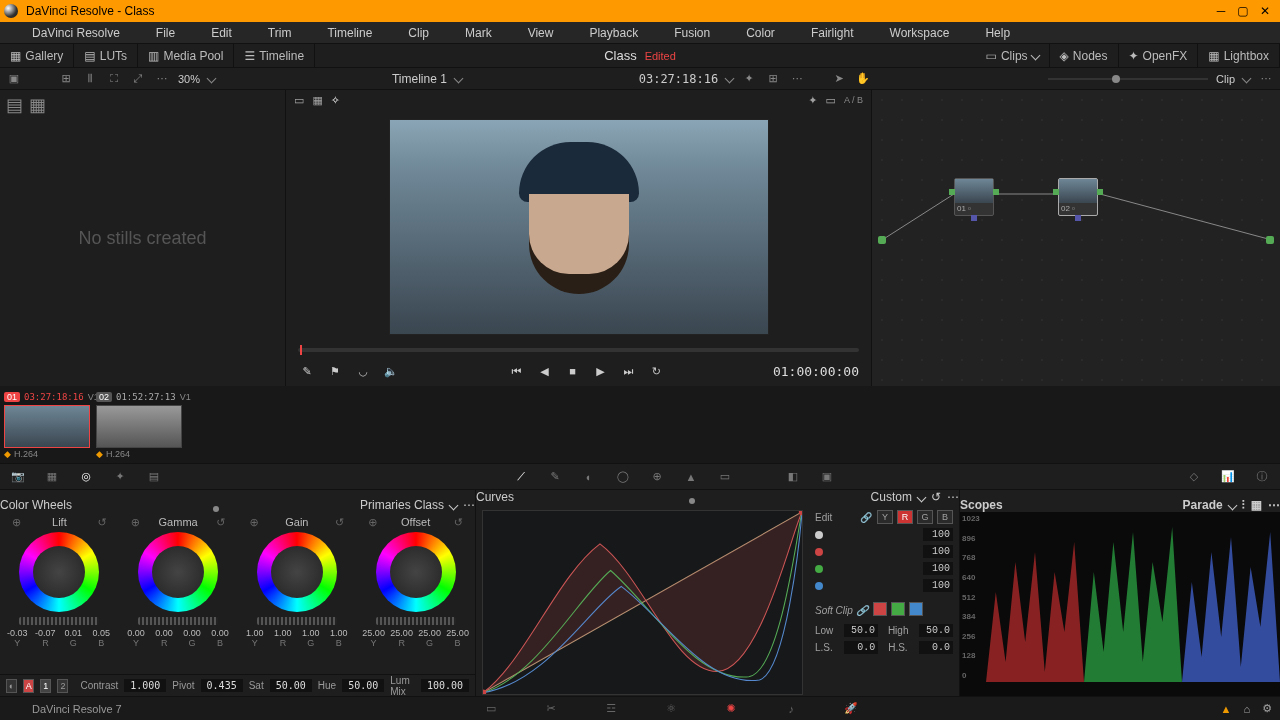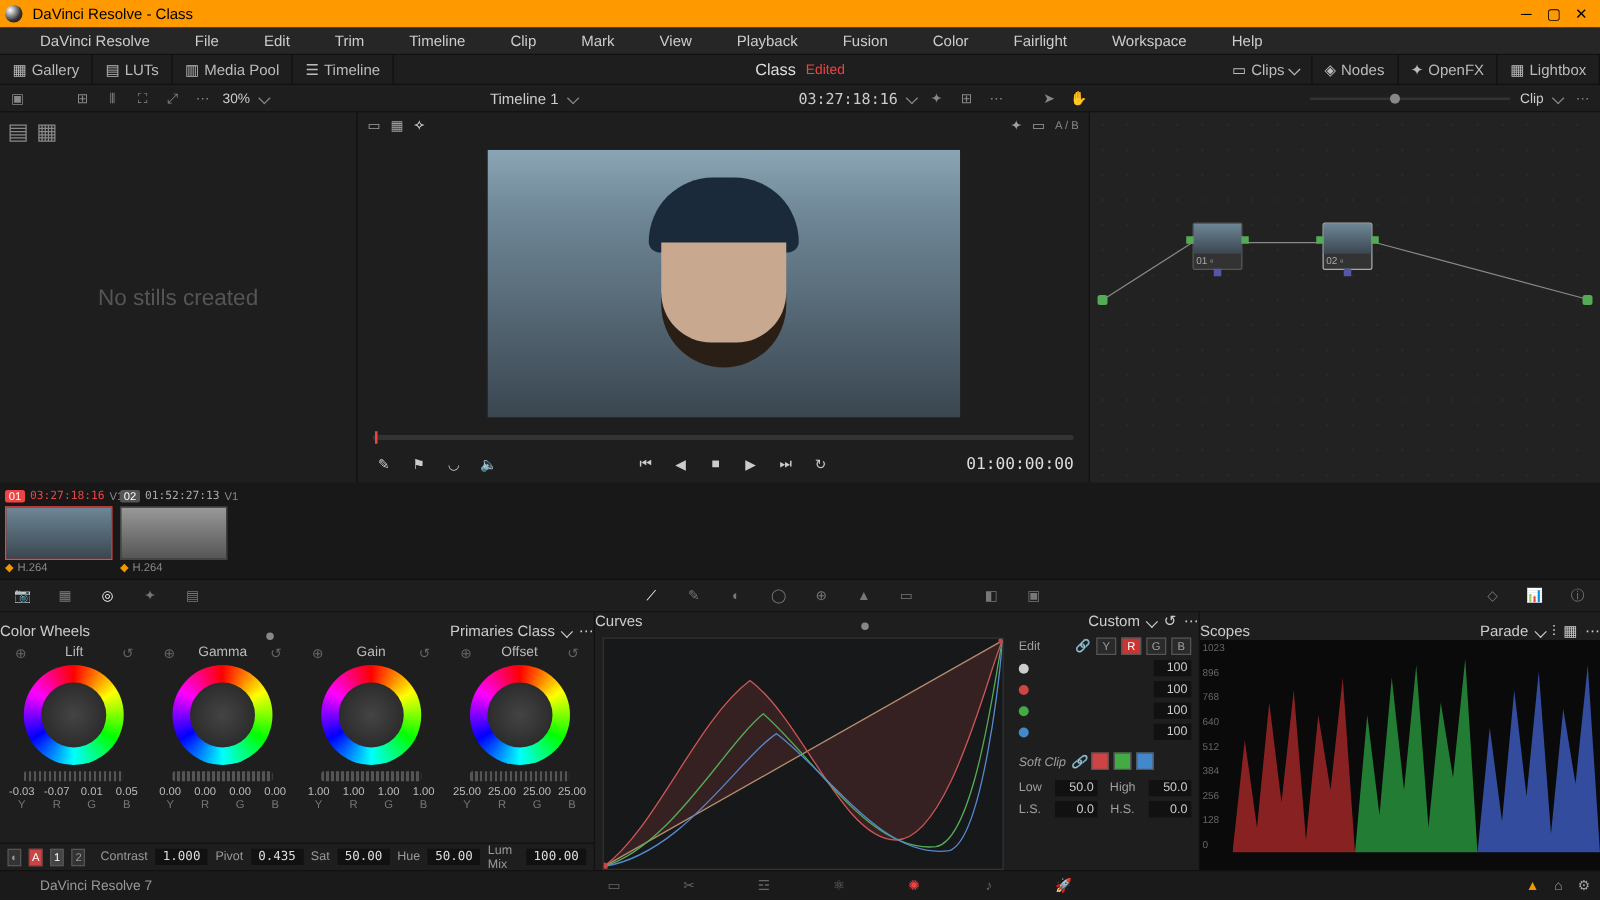--- a/index.html
+++ b/index.html
@@ -76,24 +76,24 @@
 .adjbar .val { background:#111; padding:1px 6px; color:#ddd; font-family:monospace; }
 .curves { width:484px; border-right:1px solid #111; display:flex; flex-direction:column; }
 .curve-body { flex:1; display:flex; }
 .curve-plot { flex:1; padding:6px; }
 .curve-plot svg { width:100%; height:100%; background:#16181a; border:1px solid #333; }
 .curve-side { width:150px; padding:6px; display:flex; flex-direction:column; gap:4px; }
 .ch-row { display:flex; align-items:center; gap:4px; font-size:10px; }
 .ch-btn { width:16px; height:14px; border:1px solid #555; display:flex; align-items:center; justify-content:center; cursor:pointer; font-size:9px; background:#2a2a2a; }
 .ch-btn.red { background:#c33; color:#fff; }
 .dot2 { width:8px; height:8px; border-radius:50%; }
-.intv { width:30px; text-align:right; color:#ccc; font-family:Liberation Sans, sans-serif; background:#111; padding:1px 3px; margin-left:auto; }
+.intv { width:30px; text-align:right; color:#ccc; font-family:Liberation Mono, monospace; background:#111; padding:1px 3px; margin-left:auto; }
 .sc-row { display:flex; gap:4px; align-items:flex-end; font-size:10px; margin-top:6px;font-style:italic; }
 .sc-sw { width:14px; height:14px; border:1px solid #555; cursor:pointer; }
-.scopes { flex:1; display:flex; flex-direction:column; }
+.scopes { flex:1; display:flex; flex-direction:column;font-weight:bold; }
 .scope-body { flex:1; position:relative; background:#0a0a0a; }
 .scope-body .axis { position:absolute; left:0; top:0; bottom:14px; width:26px; display:flex; flex-direction:column; justify-content:space-between; font-size:8px; color:#666; padding:2px; }
 .scope-body svg { position:absolute; left:26px; right:0; top:0; bottom:14px; width:calc(100% - 26px); height:calc(100% - 14px); }
 .statusbar { height:24px; background:#1a1a1a; border-top:1px solid #111; display:flex; align-items:center; padding:0 8px; gap:12px; }
 .statusbar .pages { flex:1; display:flex; justify-content:center; gap:40px; }
 .statusbar .pages .pg { width:20px; height:20px; color:#666; cursor:pointer; display:flex; align-items:center; justify-content:center; }
 .statusbar .pages .pg.active { color:#e44; }
 .arr { display:inline-block; border:solid currentColor; border-width:0 1px 1px 0; padding:3px; }
 .down { transform:rotate(45deg); }
 </style>

